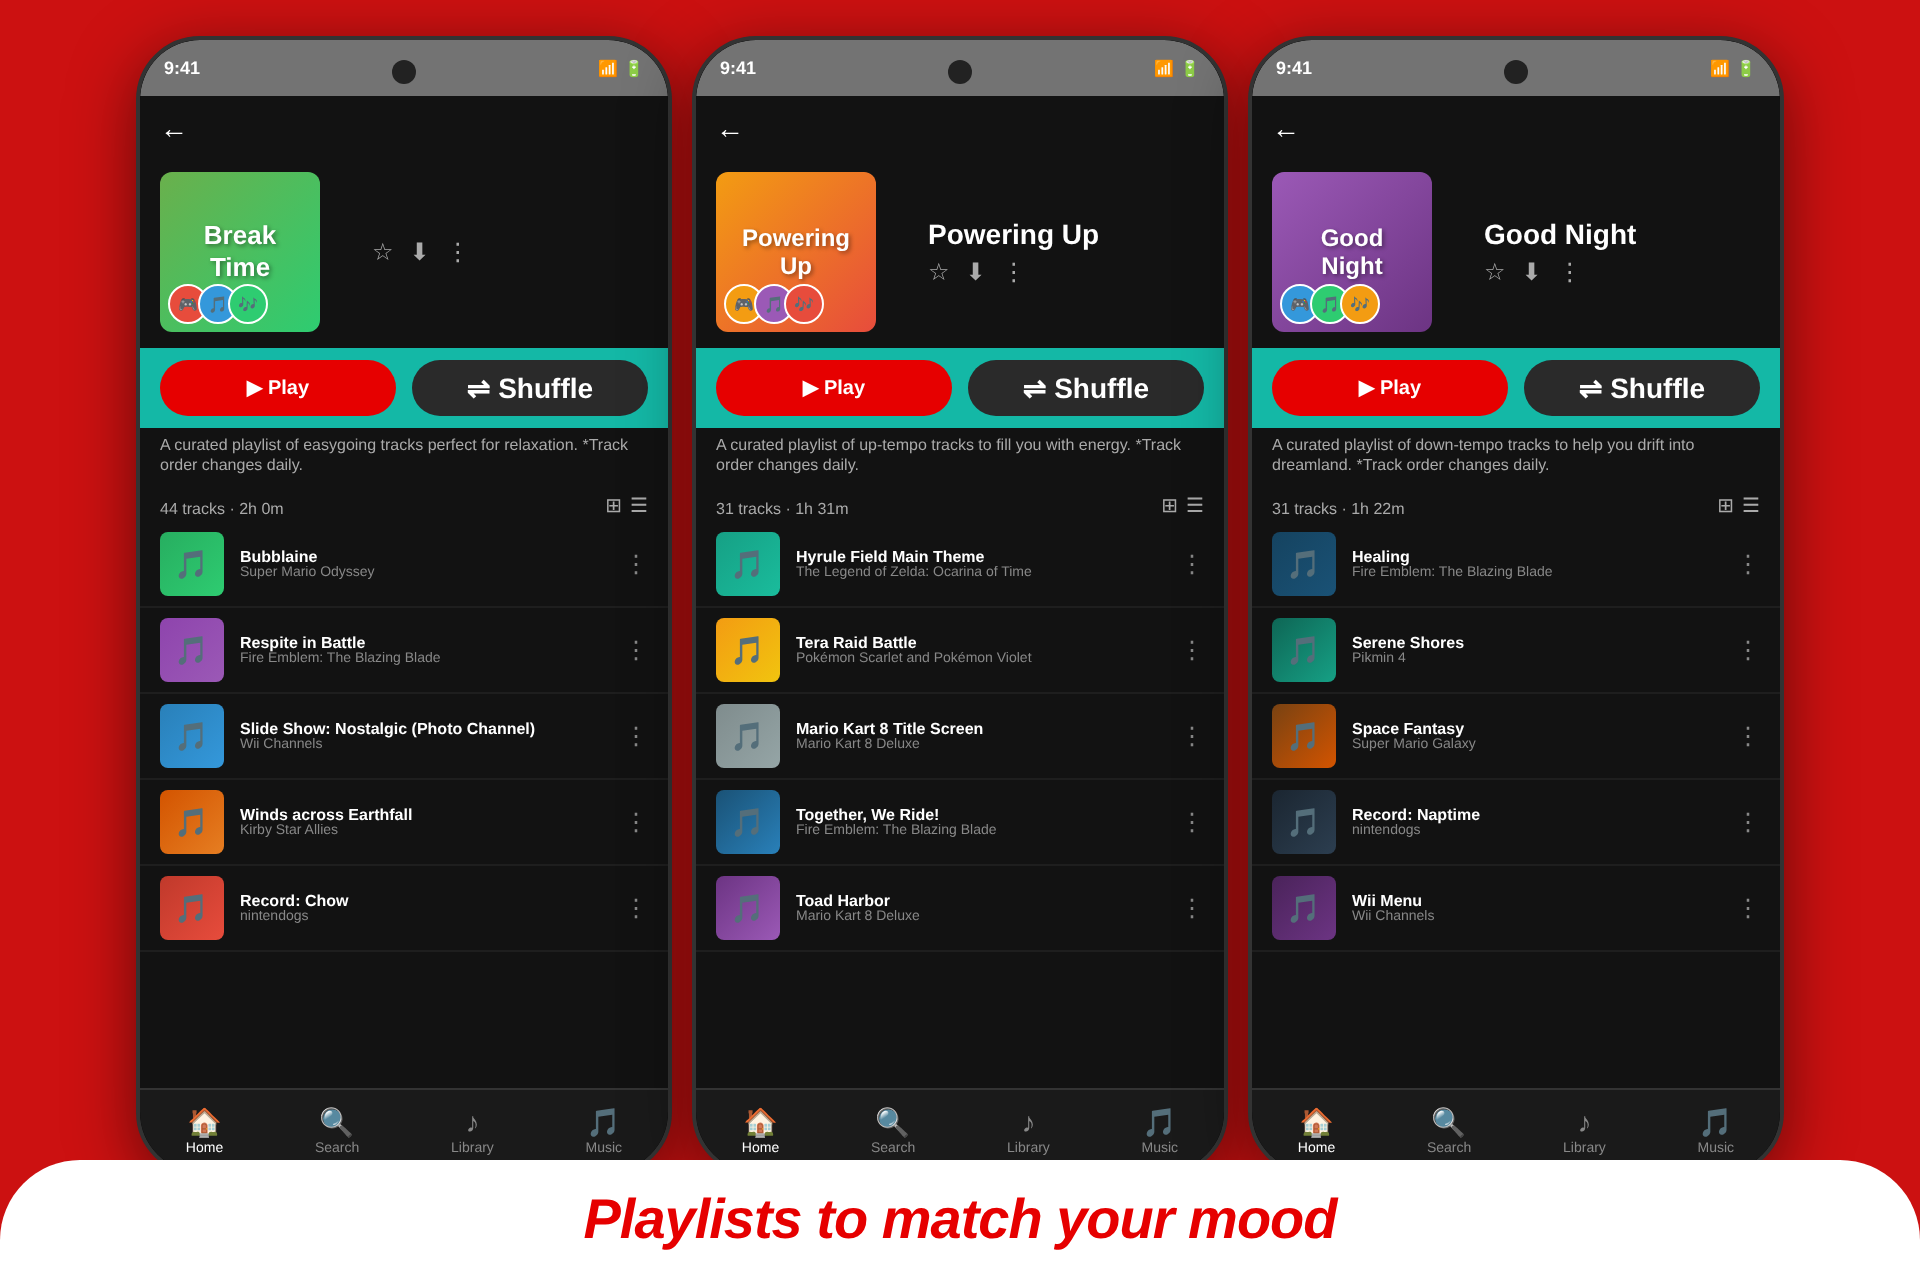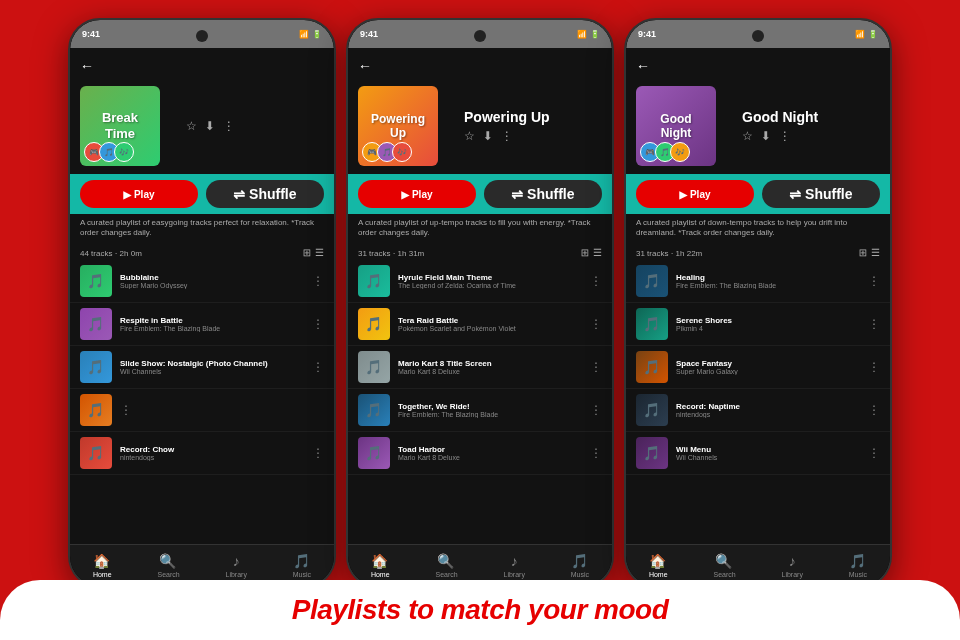--- a/index.html
+++ b/index.html
@@ -495,20 +495,24 @@
         <div class="track-item">
           <div class="track-thumb t3">🎵</div>
           <div class="track-info">
             <div class="track-name">Slide Show: Nostalgic (Photo Channel)</div>
             <div class="track-game">Wii Channels</div>
           </div>
           <span class="track-more">⋮</span>
         </div>
         <div class="track-item">
           <div class="track-thumb t4">🎵</div>
+          <div class="track-info">
+            <div class="track-name">Winds across Earthfall</div>
+            <div class="track-game">Kirby Star Allies</div>
+          </div>
           <span class="track-more">⋮</span>
         </div>
         <div class="track-item">
           <div class="track-thumb t5">🎵</div>
           <div class="track-info">
             <div class="track-name">Record: Chow</div>
             <div class="track-game">nintendogs</div>
           </div>
           <span class="track-more">⋮</span>
         </div>

